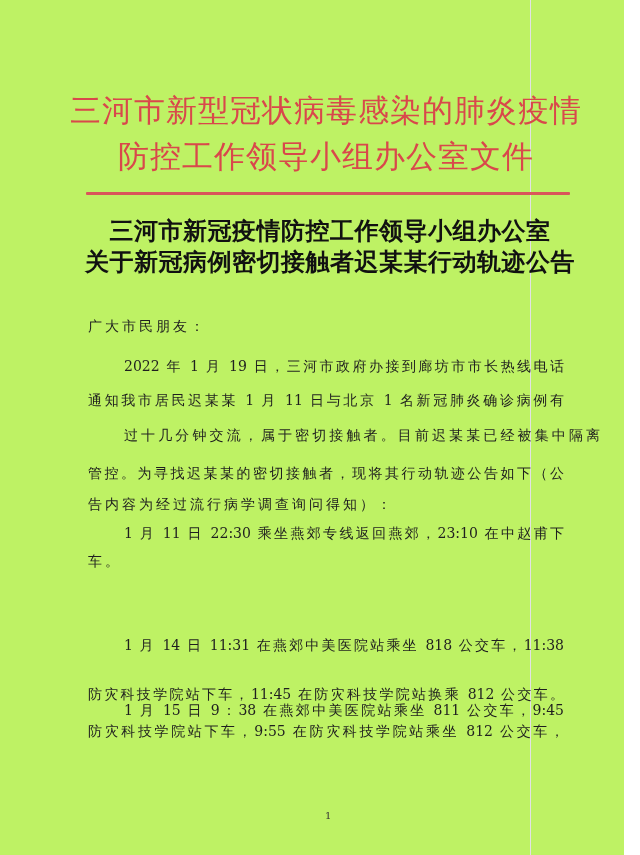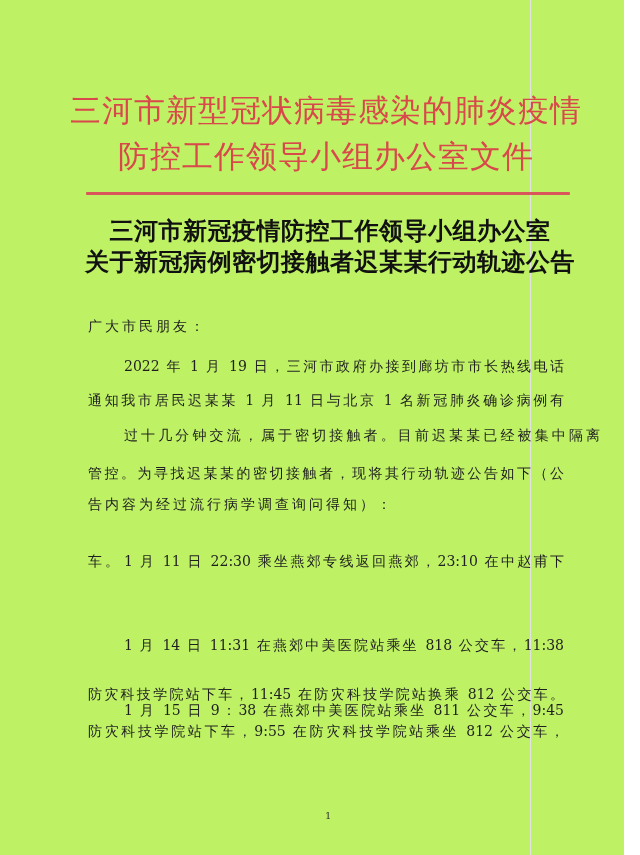--- a/index.html
+++ b/index.html
@@ -46,21 +46,21 @@
   <div class="sub-title l2">关于新冠病例密切接触者迟某某行动轨迹公告</div>
 
   <div class="line short" style="top:315px;">广大市民朋友：</div>
 
   <div class="line indent" style="top:355px;">2022 年 1 月 19 日，三河市政府办接到廊坊市市长热线电话</div>
   <div class="line" style="top:389px;">通知我市居民迟某某 1 月 11 日与北京 1 名新冠肺炎确诊病例有</div>
   <div class="line" style="top:424px;margin-left:36px;">过十几分钟交流，属于密切接触者。目前迟某某已经被集中隔离</div>
   <div class="line" style="top:462px;">管控。为寻找迟某某的密切接触者，现将其行动轨迹公告如下（公</div>
   <div class="line short" style="top:493px;">告内容为经过流行病学调查询问得知）：</div>
 
-  <div class="line indent" style="top:522px;margin-top:28px;">1 月 11 日 22:30 乘坐燕郊专线返回燕郊，23:10 在中赵甫下</div>
+  <div class="line indent" style="top:522px;">1 月 11 日 22:30 乘坐燕郊专线返回燕郊，23:10 在中赵甫下</div>
   <div class="line short" style="top:550px;">车。</div>
   <div class="line indent" style="top:634px;">1 月 14 日 11:31 在燕郊中美医院站乘坐 818 公交车，11:38</div>
   <div class="line" style="top:663px;margin-top:20px;">防灾科技学院站下车，11:45 在防灾科技学院站换乘 812 公交车。</div>
   <div class="line indent" style="top:691px;margin-top:8px;">1 月 15 日 9：38 在燕郊中美医院站乘坐 811 公交车，9:45</div>
   <div class="line" style="top:720px;">防灾科技学院站下车，9:55 在防灾科技学院站乘坐 812 公交车，</div>
 
   <div class="page-number">1</div>
 </div>
 
 </body></html>

